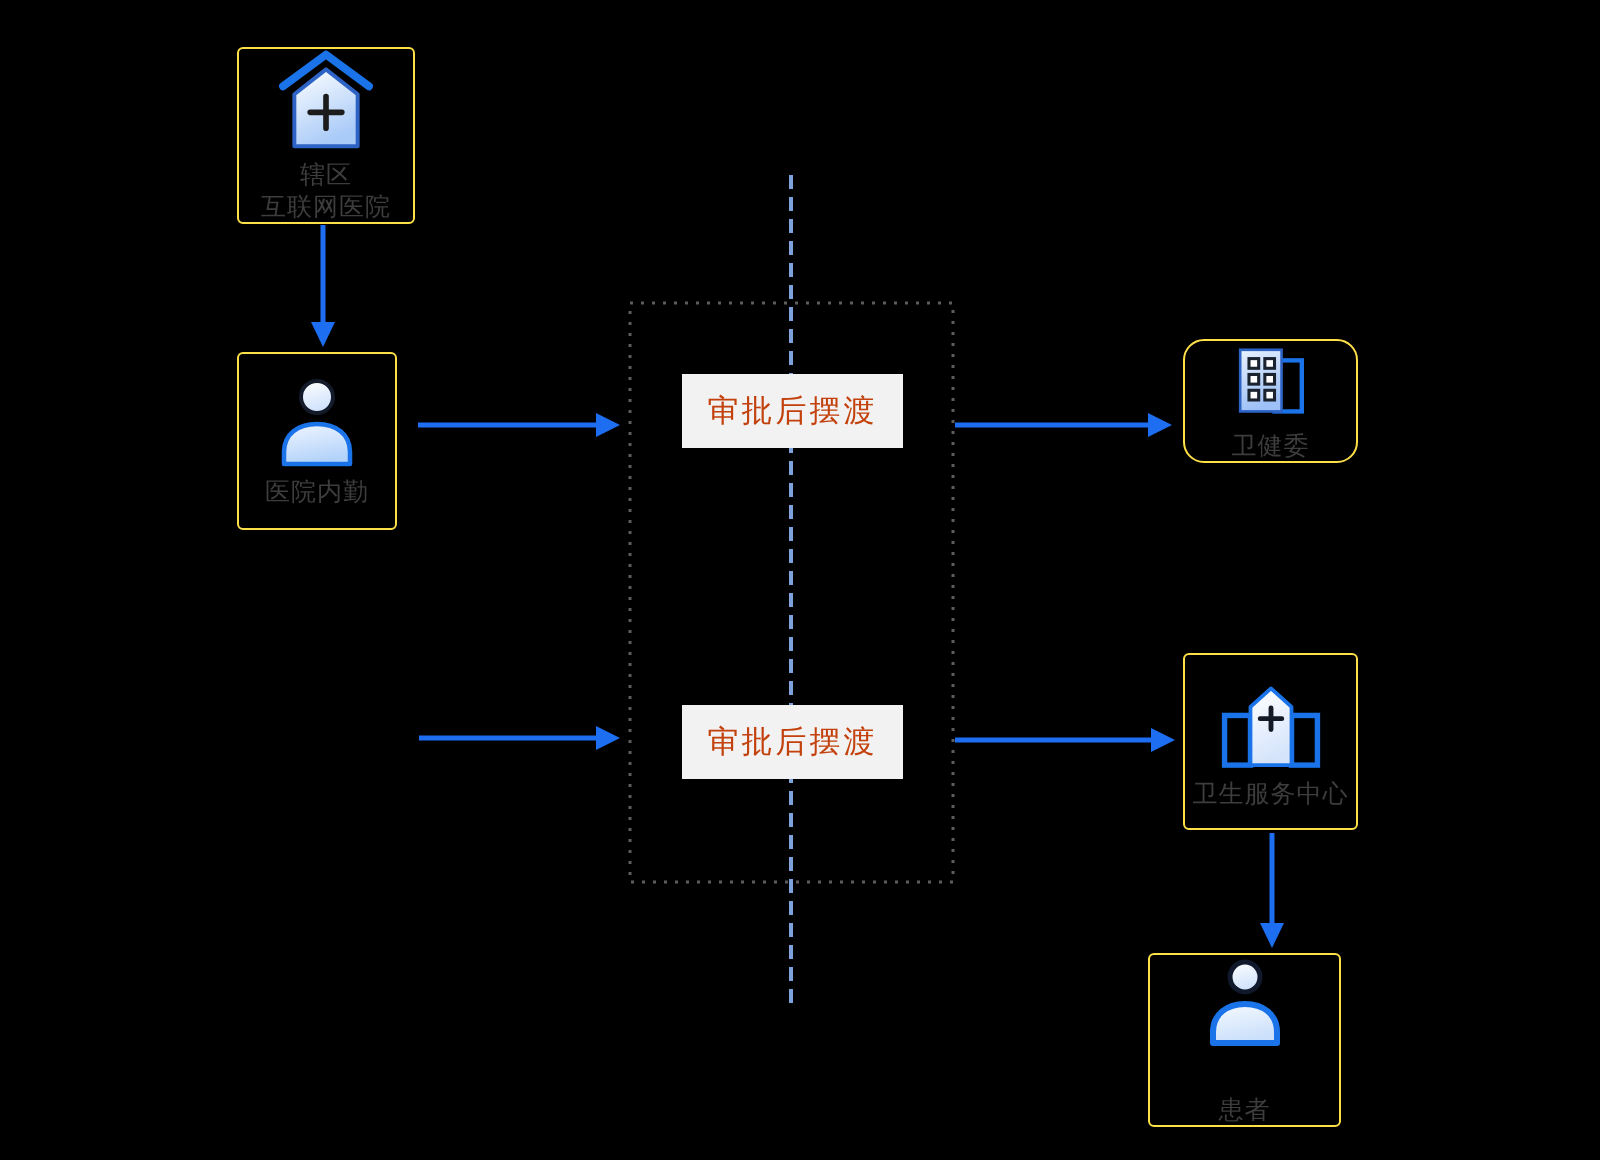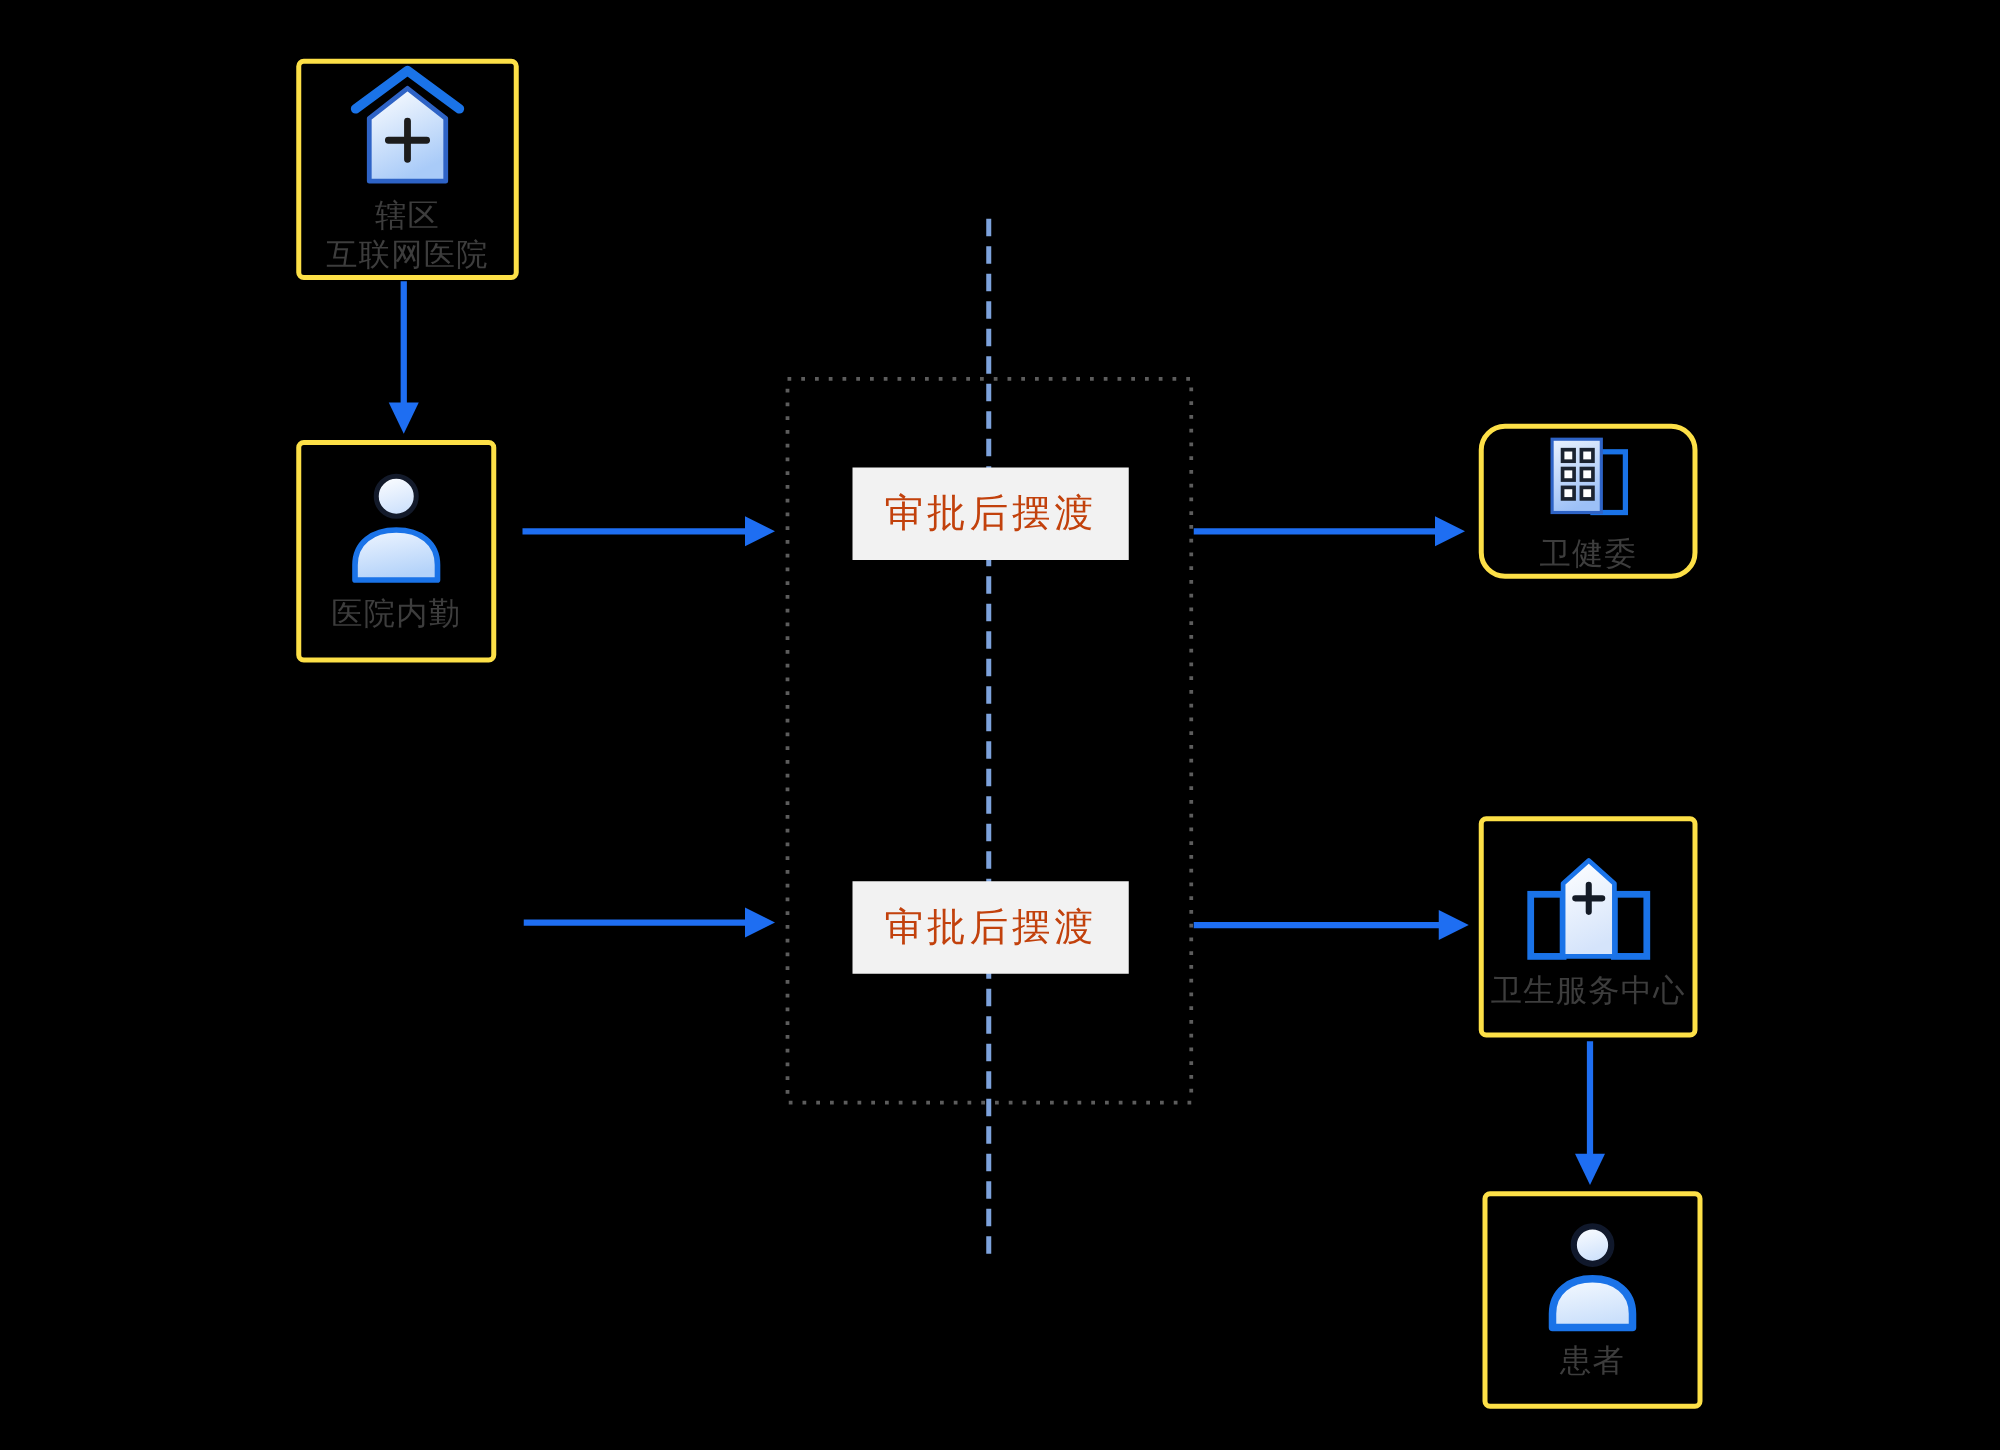--- a/index.html
+++ b/index.html
@@ -13,21 +13,21 @@
   }
   .stage {
     position: relative;
     width: 1600px;
     height: 1160px;
     background: #000000;
   }
   
   .node {
     position: absolute;
-    border: 4px solid #fde047;
+    border: 2px solid #fde047;
     border-radius: 6px;
     background: transparent;
     display: flex;
     flex-direction: column;
     align-items: center;
     justify-content: center;
     gap: 6px;
     box-sizing: border-box;
   }
   .node .caption {
@@ -37,21 +37,21 @@
     letter-spacing: 1px;
     text-align: center;
     line-height: 1.25;
     white-space: nowrap;
   }
   #node-district          { left: 237px; top: 47px;  width: 178px; height: 177px; }
   #node-staff             { left: 237px; top: 352px; width: 160px; height: 178px; }
   #node-his               { left: 238px; top: 648px; width: 178px; height: 178px; }
   #node-health-commission { left: 1183px; top: 339px; width: 175px; height: 124px; border-radius: 21px; }
   #node-internet-hospital { left: 1183px; top: 653px; width: 175px; height: 177px; }
-  #node-patient           { left: 1186px; top: 953px; width: 176px; height: 174px; }
+  #node-patient           { left: 1148px; top: 953px; width: 193px; height: 174px; justify-content: space-between; }
 
   
   .overlay {
     position: absolute;
     left: 0; top: 0;
     width: 1600px;
     height: 1160px;
     pointer-events: none;
   }
 

